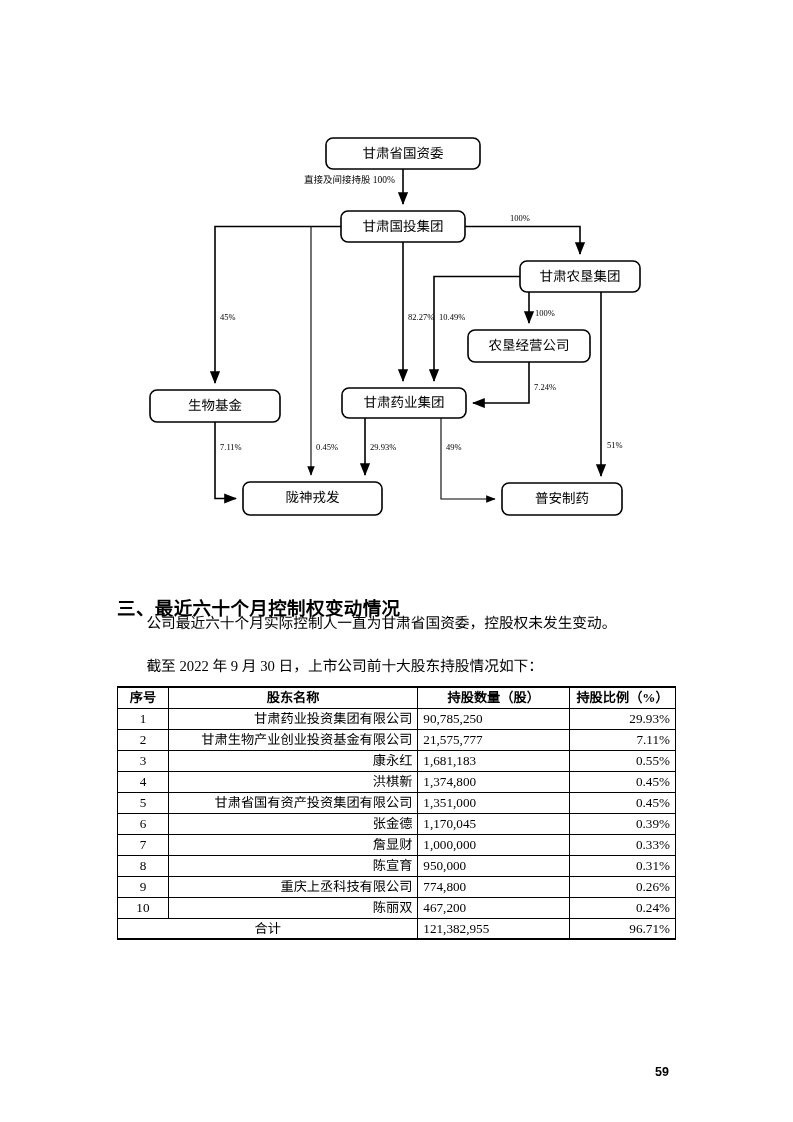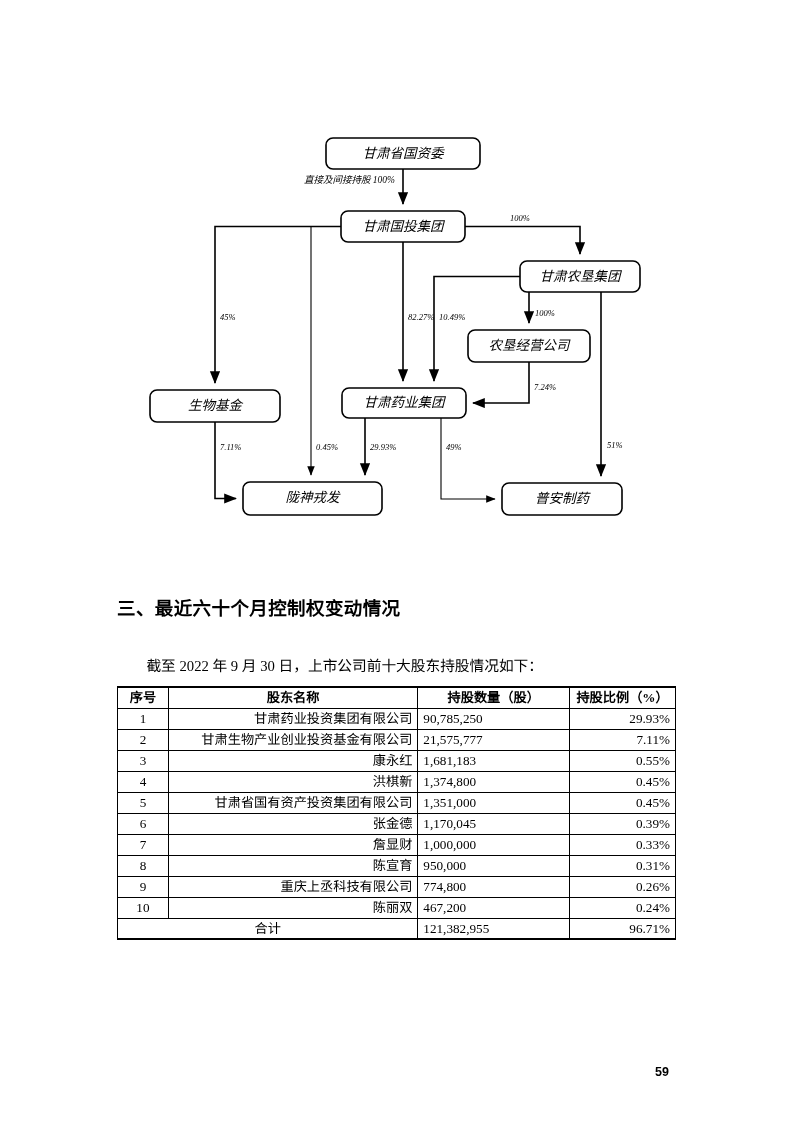--- a/index.html
+++ b/index.html
@@ -24,21 +24,20 @@
     height: 1122px;
   }
 
   
   #org-chart {
     position: absolute;
     left: 110px;
     top: 120px;
     width: 580px;
     height: 420px;
-    font-style: italic;
   }
   #org-chart svg {
     display: block;
     width: 580px;
     height: 420px;
     overflow: visible;
   }
   .node-box {
     fill: #ffffff;
     stroke: #000000;
@@ -239,20 +238,21 @@
       <text class="edge-label" x="424" y="268">7.24%</text>
       <text class="edge-label" x="110" y="328">7.11%</text>
       <text class="edge-label" x="206" y="328">0.45%</text>
       <text class="edge-label" x="260" y="328">29.93%</text>
       <text class="edge-label" x="336" y="328">49%</text>
     </svg>
   </div>
 
   <div class="section-heading">三、最近六十个月控制权变动情况</div>
 
+  <div class="body-para" id="para-1">公司最近六十个月实际控制人一直为甘肃省国资委，控股权未发生变动。</div>
   <div class="body-para" id="para-2">截至 2022 年 9 月 30 日，上市公司前十大股东持股情况如下：</div>
 
   <div id="holders-table-wrap">
     <table class="holders">
       <thead>
         <tr>
           <th class="col-idx">序号</th>
           <th class="col-name">股东名称</th>
           <th class="col-qty">持股数量（股）</th>
           <th class="col-pct">持股比例（%）</th>

